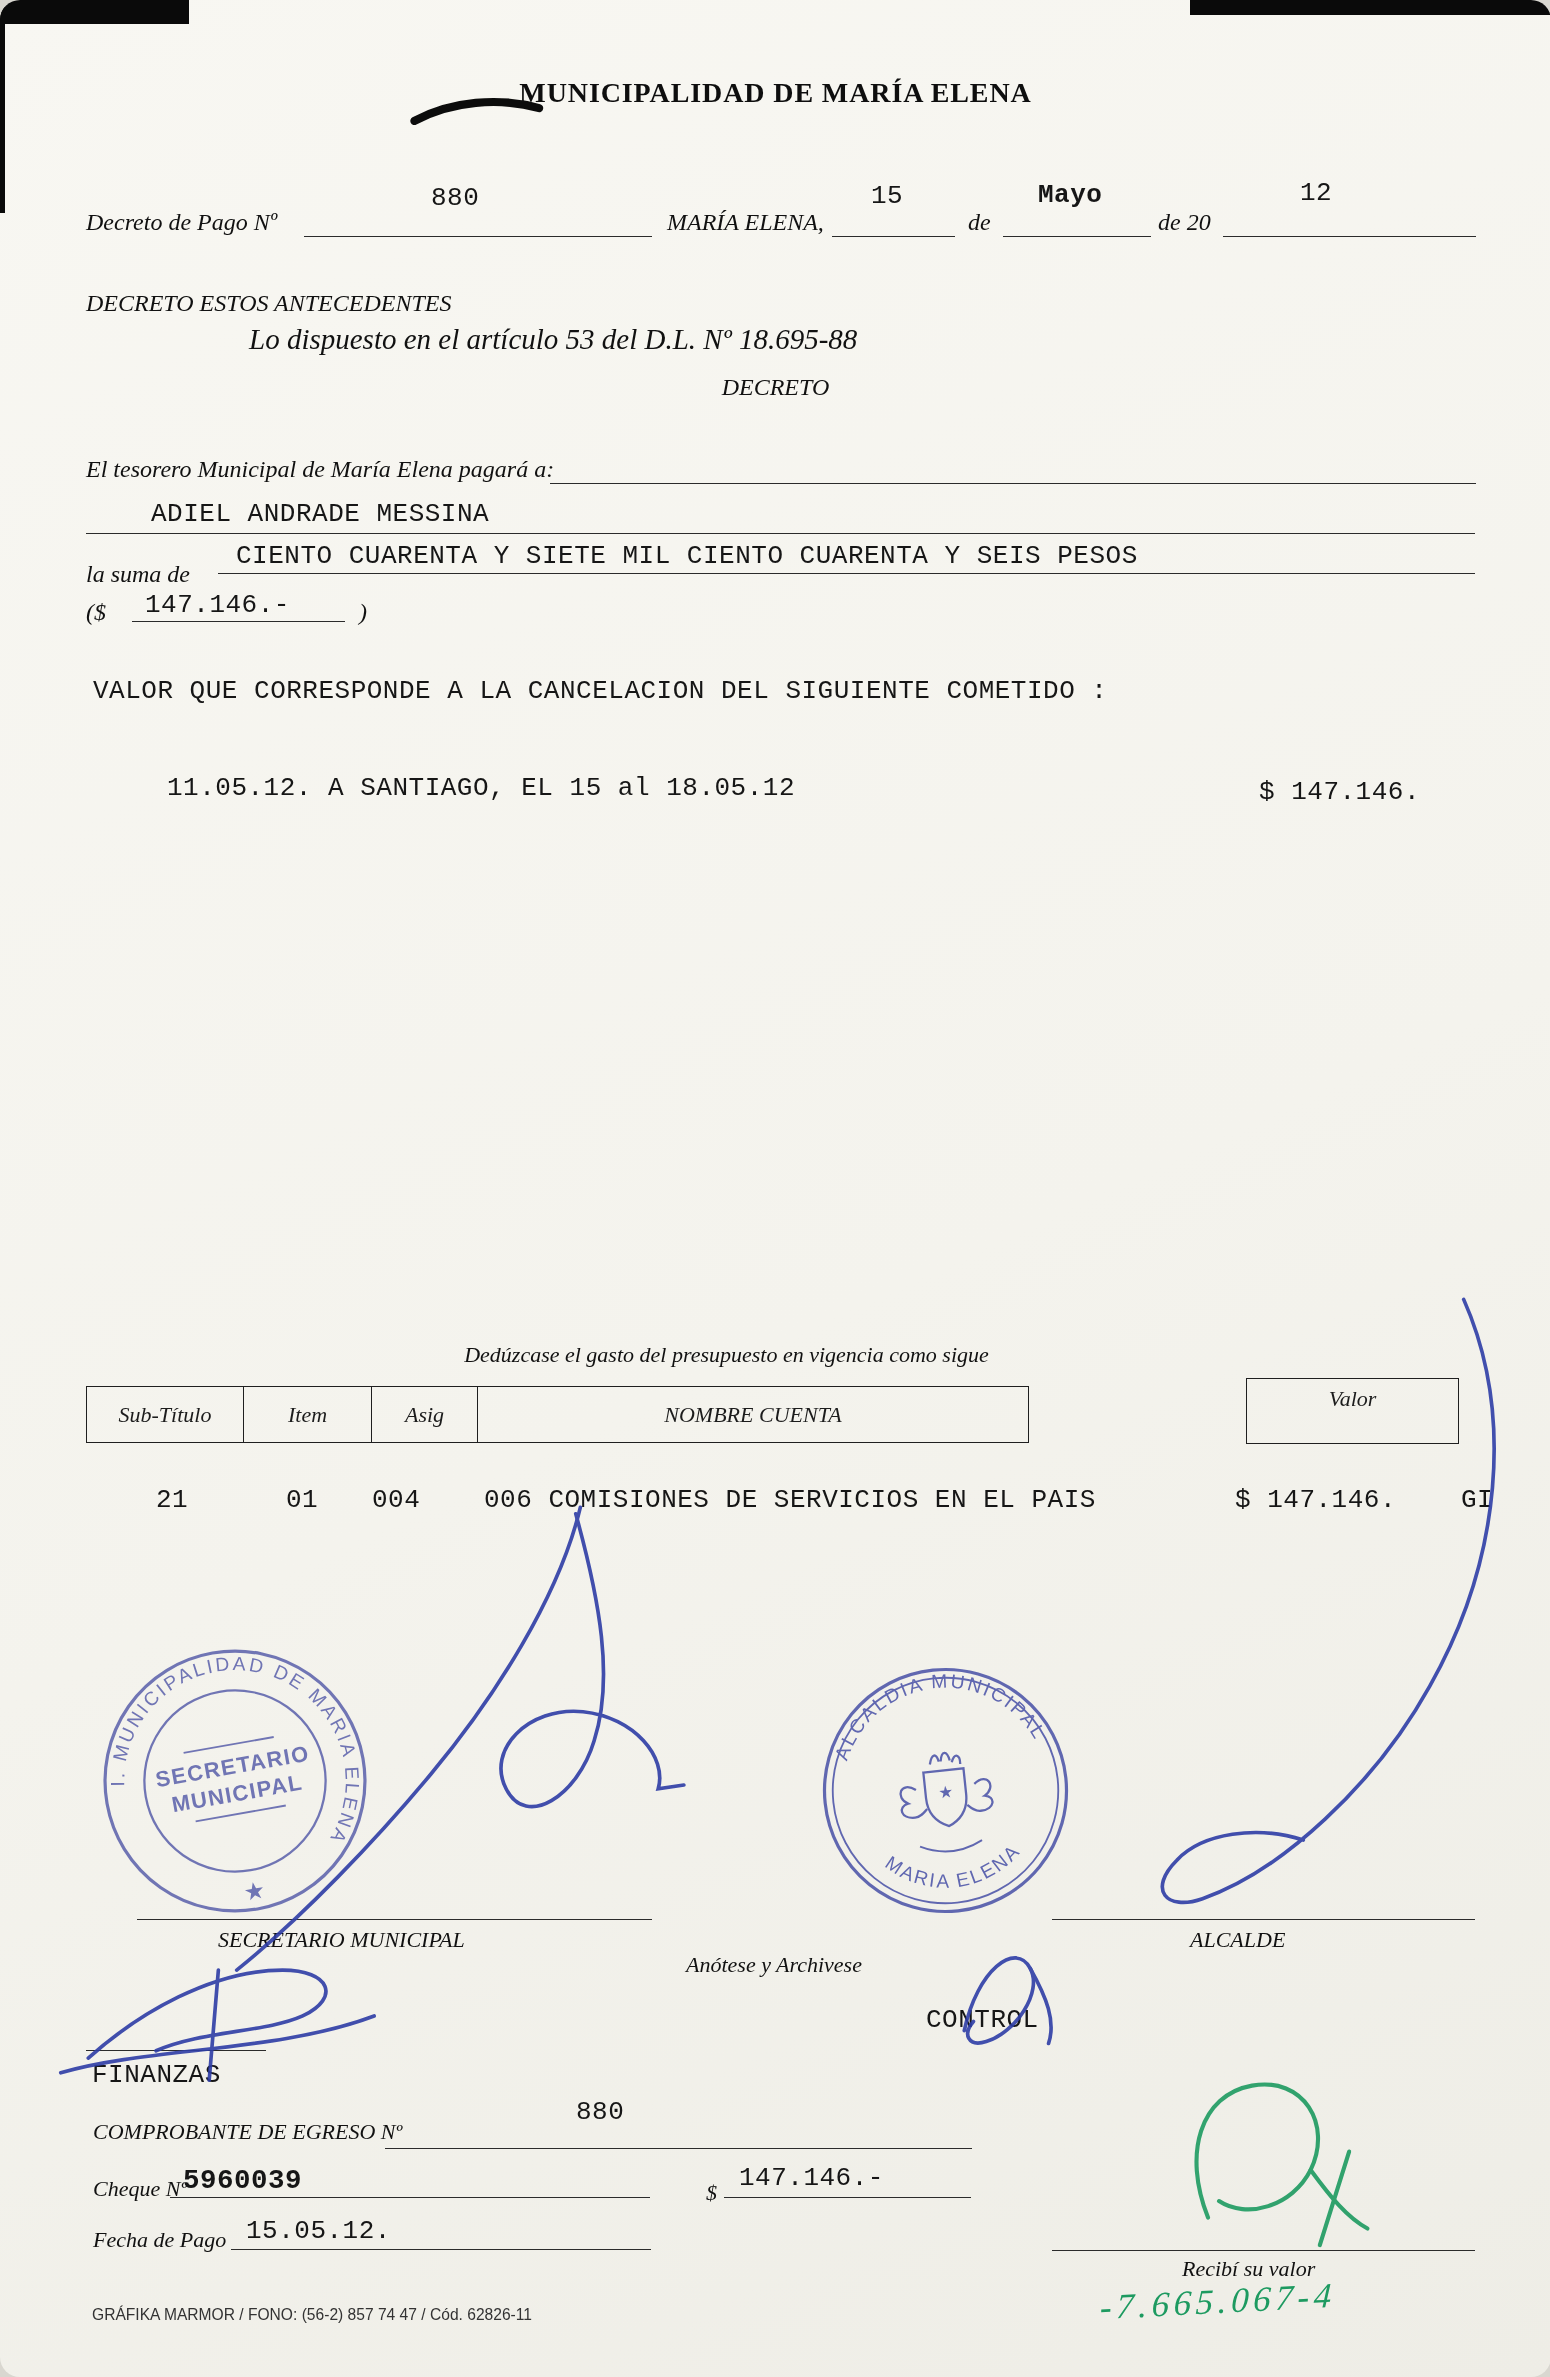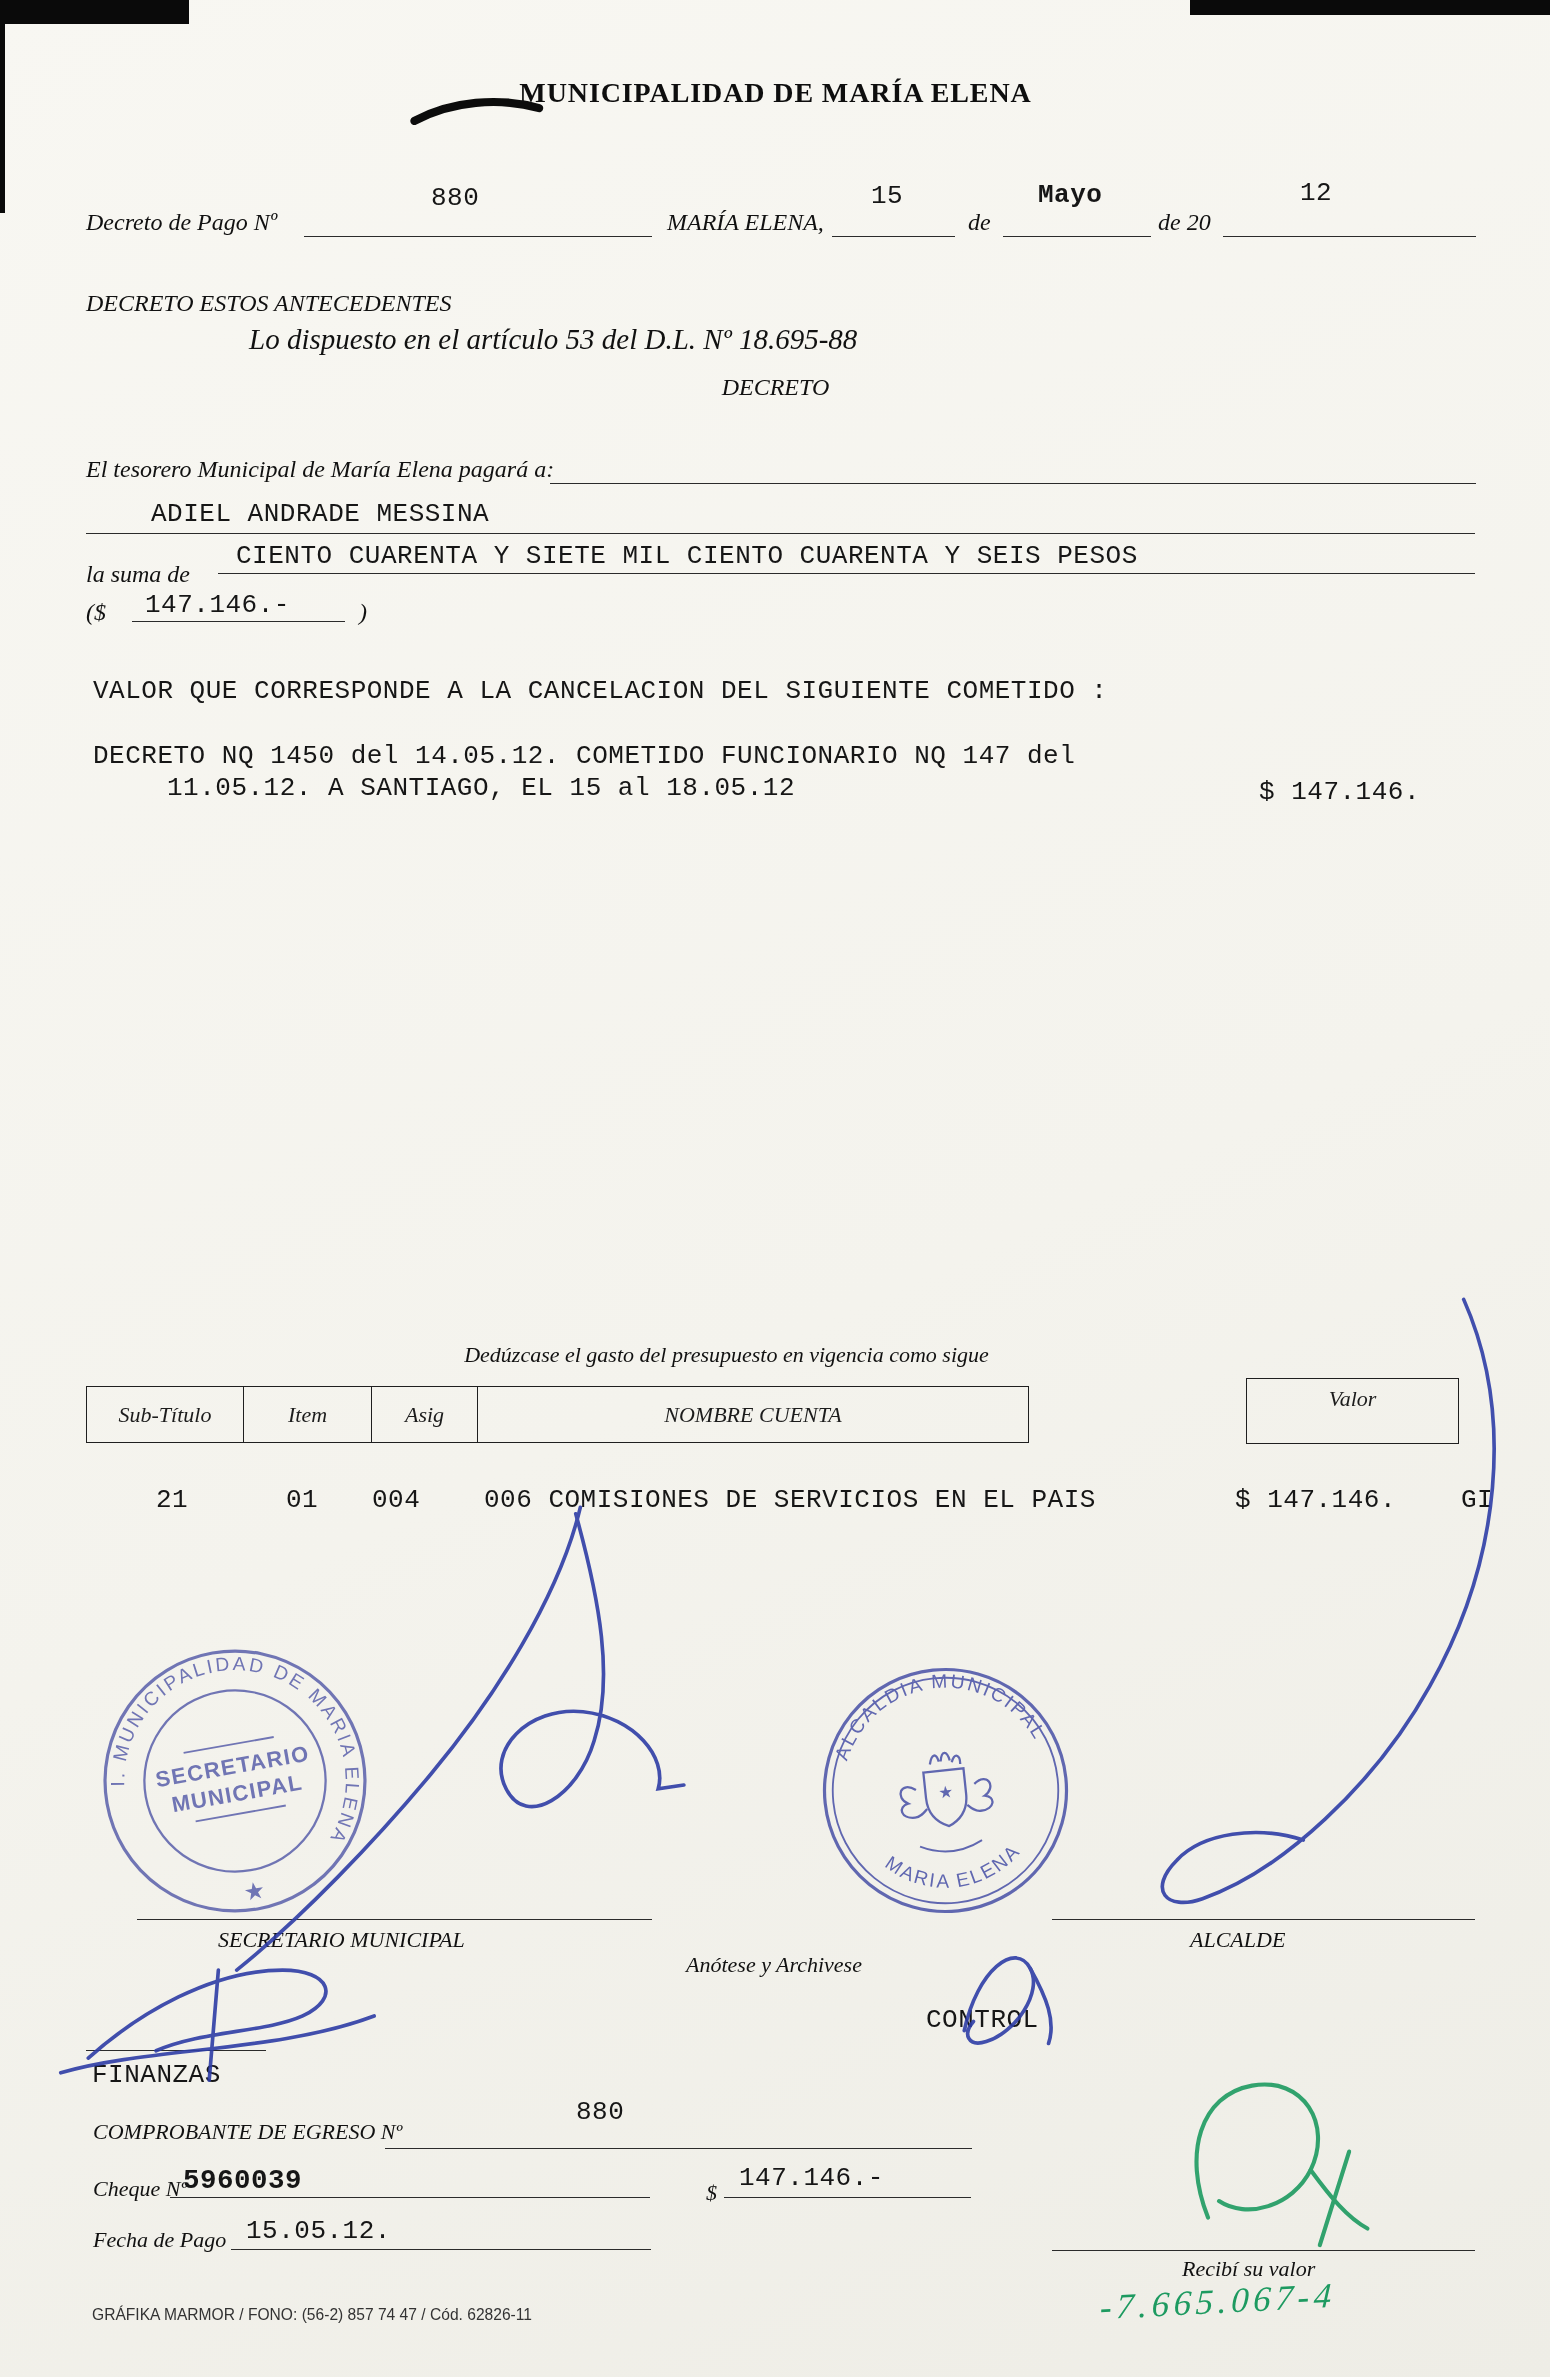--- a/index.html
+++ b/index.html
@@ -2,20 +2,21 @@
 <html style="font-size:14.7px"><head>
 <meta charset="utf-8">
 <style>
   * { margin:0; padding:0; box-sizing:border-box; }
   html,body { width:1551px; height:2377px; }
   body { font-family:"Liberation Serif", serif; background:#d9d7d0; }
   #page {
     position:relative; width:1551px; height:2377px; overflow:hidden;
     background:linear-gradient(155deg,#f8f7f2 0%, #f4f3ed 55%, #eeede6 100%);
     color:#1c1c1c;
+    border-radius:20px;
   }
   .abs { position:absolute; white-space:nowrap; }
   .it  { font-family:"Liberation Serif", serif; font-style:italic; font-size:24px; color:#111; }
   .it-sm { font-family:"Liberation Serif", serif; font-style:italic; font-size:22px; color:#111; }
   .tw  { font-family:"Liberation Mono","DejaVu Sans Mono", monospace; font-size:26px; color:#161616; letter-spacing:0.5px; }
   .tw-b{ font-weight:bold; }
   .line { border-bottom:1.8px solid #2b2b2b; }
   .title {
     width:100%; text-align:center; font-family:"Liberation Serif", serif;
     font-weight:bold; font-size:28px; letter-spacing:0.9px; color:#0e0e0e;
@@ -72,21 +73,20 @@
   <div class="abs line" style="left:86px;top:506px;width:1389px;height:27.5px;"></div>
   <div class="abs it" style="left:86px;top:561px;">la suma de</div>
   <div class="abs tw" style="left:236px;top:541px;">CIENTO CUARENTA Y SIETE MIL CIENTO CUARENTA Y SEIS PESOS</div>
   <div class="abs line" style="left:218px;top:546px;width:1257px;height:27.5px;"></div>
   <div class="abs it" style="left:86px;top:599px;">($</div>
   <div class="abs tw" style="left:145px;top:590px;">147.146.-</div>
   <div class="abs line" style="left:132px;top:594px;width:213px;height:27.5px;"></div>
   <div class="abs it" style="left:359px;top:599px;">)</div>
 
   <div class="abs tw" style="left:93px;top:676px;">VALOR QUE CORRESPONDE A LA CANCELACION DEL SIGUIENTE COMETIDO :</div>
-  <div class="abs tw" style="left:93px;top:741px;">DECRETO NQ 1450 del 14.05.12. COMETIDO FUNCIONARIO NQ 147 del</div>
   <div class="abs tw" style="left:167px;top:773px;">11.05.12. A SANTIAGO, EL 15 al 18.05.12</div>
   <div class="abs tw" style="left:1259px;top:777px;">$ 147.146.</div>
 
   <div class="abs it-sm" style="left:0;top:1342px;width:1453px;text-align:center;">Dedúzcase el gasto del presupuesto en vigencia como sigue</div>
 
   <div class="abs tablebox" style="left:86px;top:1386px;width:943px;height:57px;">
     <div class="tcell" style="width:156px;">Sub-Título</div>
     <div class="tcell" style="width:128px;">Item</div>
     <div class="tcell" style="width:106px;">Asig</div>
     <div class="tcell" style="flex:1;">NOMBRE CUENTA</div>

